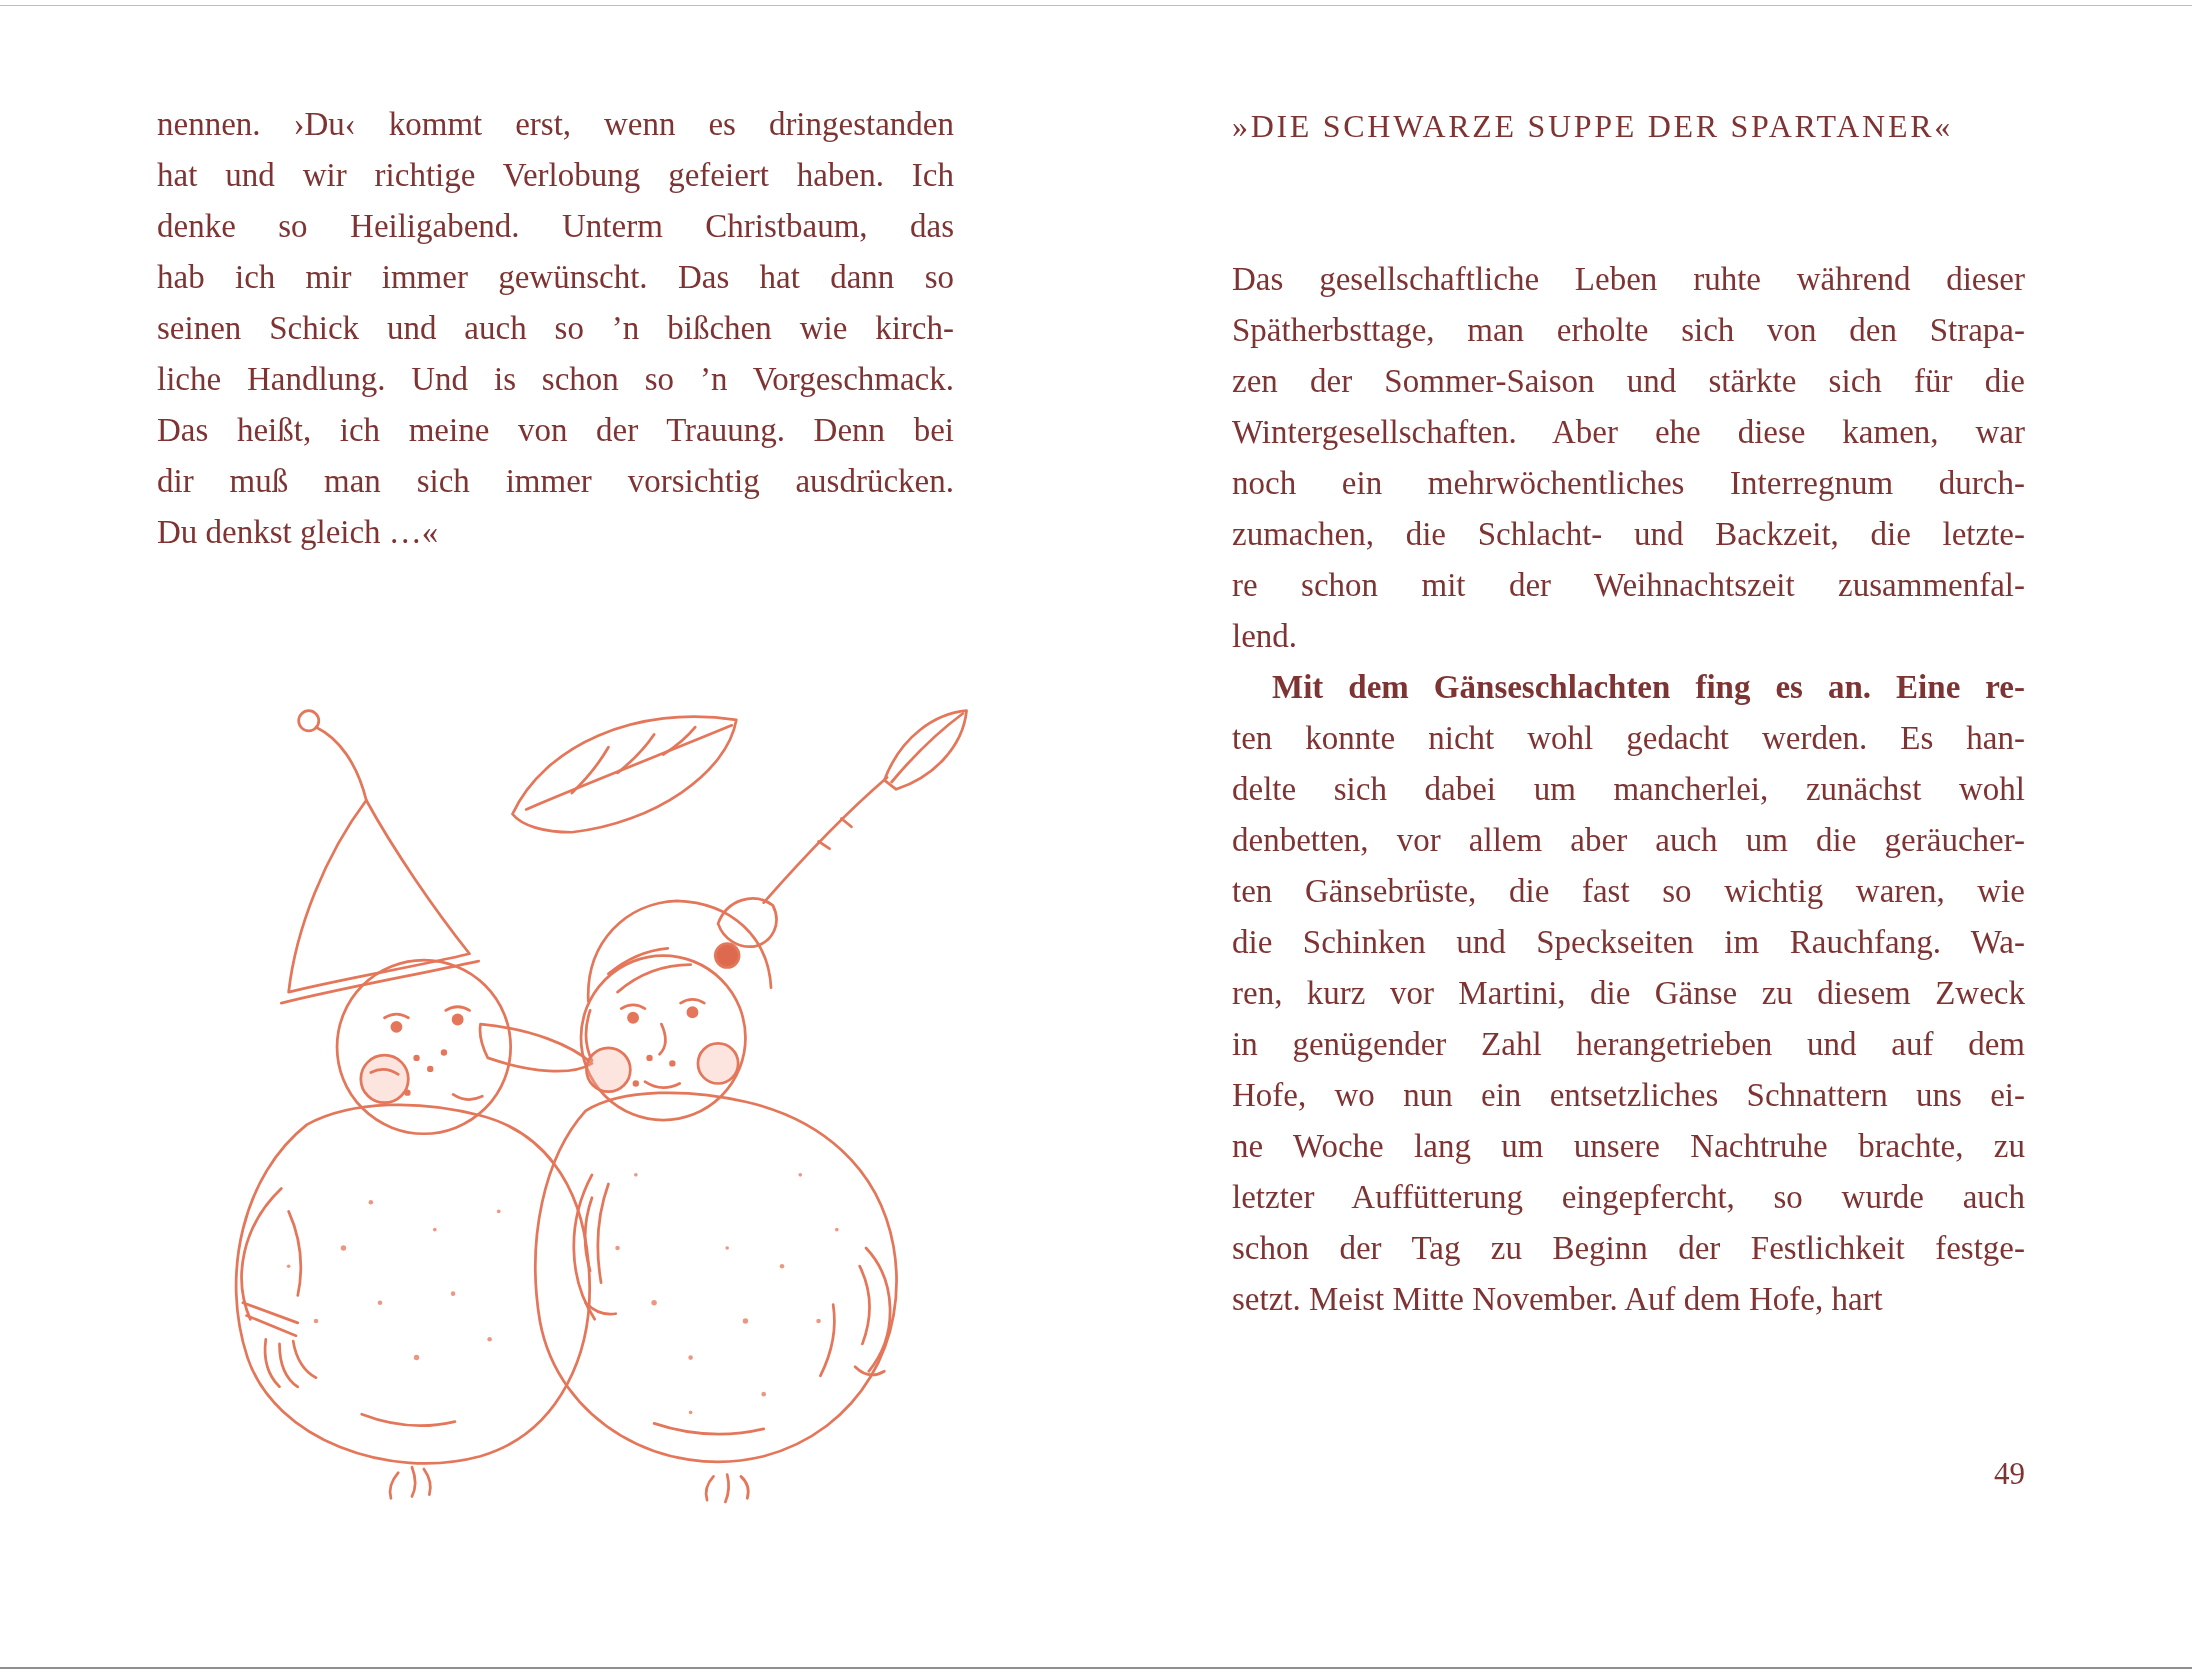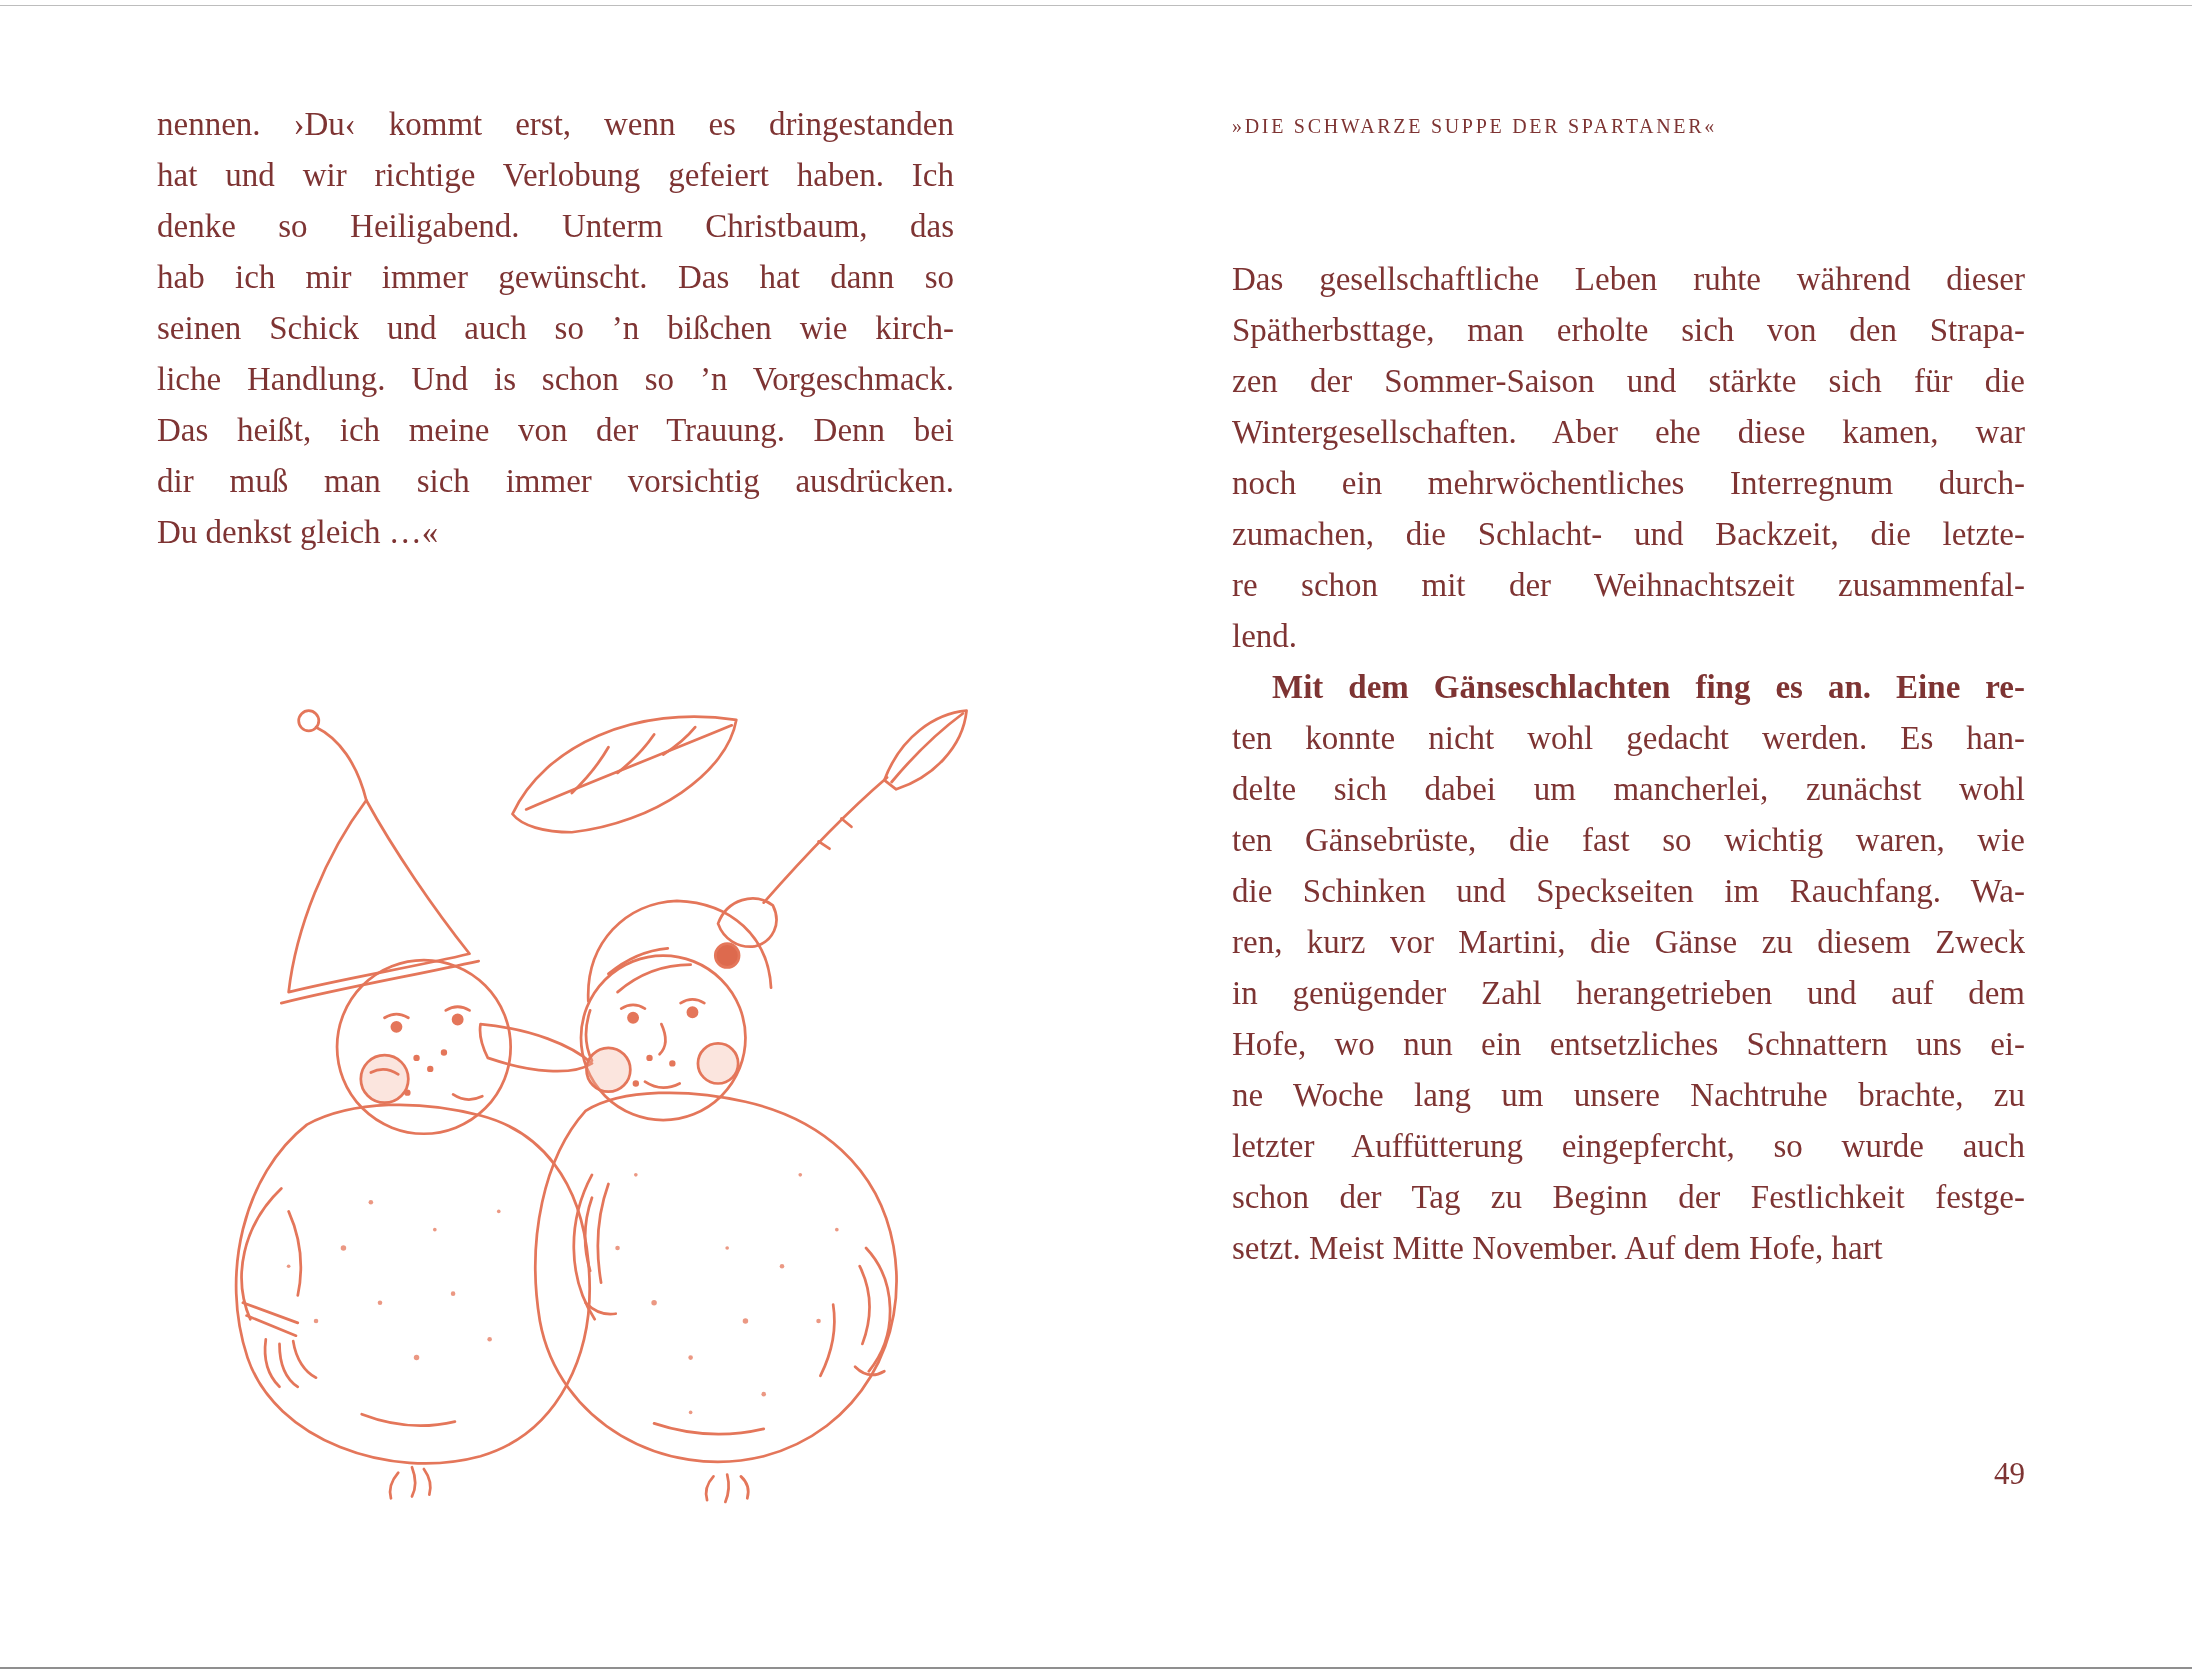--- a/index.html
+++ b/index.html
@@ -20,21 +20,21 @@
     position: absolute; left: 0; bottom: 4.6px; width: 100%; height: 2.7px;
     background: #8f8f8f;
   }
   .text-col {
     position: absolute;
     font-size: 33px;
   }
   #left-col  { left: 157px;  top: 99px; width: 797px; }
   #right-col { left: 1232px; top: 101px; width: 793px; }
   .chapter-header {
-    font-size: 20px;
+    font-size: 32px;
     letter-spacing: 2.7px;
     line-height: 51px;
     margin-bottom: 102px;
     white-space: nowrap;
     color: #7e3433;
   }
   .line {
     line-height: 51px;
     text-align: justify;
     text-align-last: justify;
@@ -204,20 +204,21 @@
       <div class="line">Spätherbsttage, man erholte sich von den Strapa-</div>
       <div class="line">zen der Sommer-Saison und stärkte sich für die</div>
       <div class="line">Wintergesellschaften. Aber ehe diese kamen, war</div>
       <div class="line">noch ein mehrwöchentliches Interregnum durch-</div>
       <div class="line">zumachen, die Schlacht- und Backzeit, die letzte-</div>
       <div class="line">re schon mit der Weihnachtszeit zusammenfal-</div>
       <div class="line last">lend.</div>
       <div class="line indent">Mit dem Gänseschlachten fing es an. Eine re-</div>
       <div class="line">ten konnte nicht wohl gedacht werden. Es han-</div>
       <div class="line">delte sich dabei um mancherlei, zunächst wohl</div>
+      <div class="line">denbetten, vor allem aber auch um die geräucher-</div>
       <div class="line">ten Gänsebrüste, die fast so wichtig waren, wie</div>
       <div class="line">die Schinken und Speckseiten im Rauchfang. Wa-</div>
       <div class="line">ren, kurz vor Martini, die Gänse zu diesem Zweck</div>
       <div class="line">in genügender Zahl herangetrieben und auf dem</div>
       <div class="line">Hofe, wo nun ein entsetzliches Schnattern uns ei-</div>
       <div class="line">ne Woche lang um unsere Nachtruhe brachte, zu</div>
       <div class="line">letzter Auffütterung eingepfercht, so wurde auch</div>
       <div class="line">schon der Tag zu Beginn der Festlichkeit festge-</div>
       <div class="line last">setzt. Meist Mitte November. Auf dem Hofe, hart</div>
     </div>

